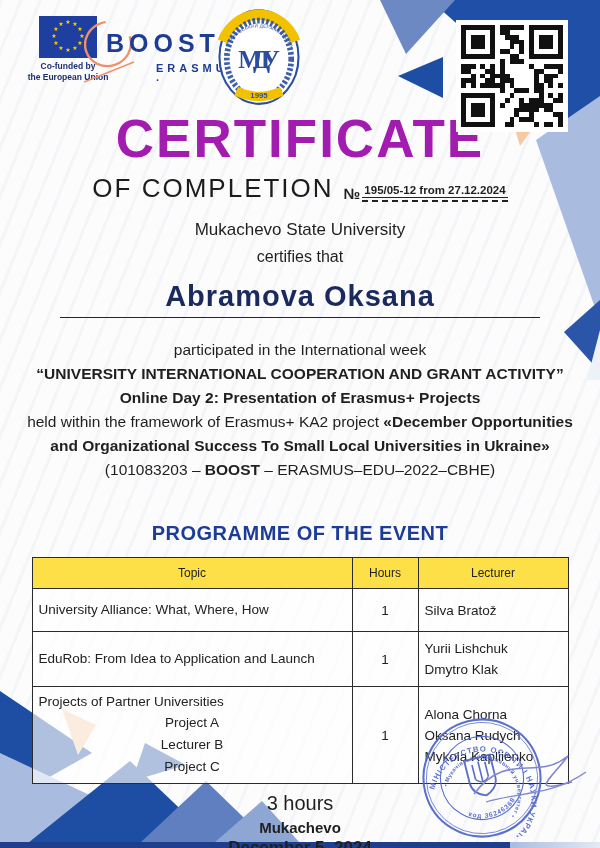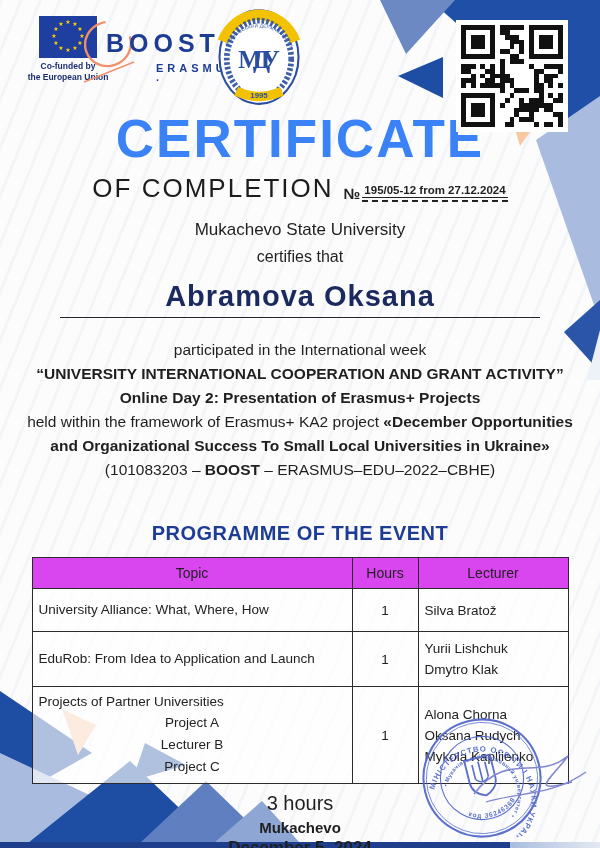--- a/index.html
+++ b/index.html
@@ -24,41 +24,41 @@
   .qr svg{width:100%;height:100%;}
 
   
   .decor-tr{right:0;top:0;width:240px;height:380px;z-index:1;}
   .decor-bl{left:0;bottom:5px;width:300px;height:170px;z-index:1;}
   .bottom-bar{left:0;bottom:0;width:600px;height:6px;z-index:2;
     background:linear-gradient(90deg,#1f3f8c 0%,#1f3f8c 85%,#a9bcdf 85%,#e4e9f3 100%);}
 
   
   .content{position:absolute;left:0;top:110px;width:600px;text-align:center;z-index:3;}
-  .cert-title{font-size:53px;font-weight:800;letter-spacing:2px;color:#3b82f6;line-height:58px;margin:0;}
+  .cert-title{font-size:53px;font-weight:800;letter-spacing:2px;color:#a21caf;line-height:58px;margin:0;}
   .ofc-row{display:flex;justify-content:center;align-items:flex-end;gap:10px;margin-top:6px;height:30px;}
   .ofc{font-size:26px;letter-spacing:2px;color:#1c1c1c;font-weight:400;}
   .num-block{display:flex;align-items:flex-end;gap:2px;padding-bottom:2px;}
   .num-sign{font-size:15px;font-weight:bold;}
   .num-wrap{border-bottom:2px dashed #222;padding-bottom:2px;}
   .num{font-size:11.5px;font-weight:600;border-bottom:1.2px solid #222;padding:0 2px 1px 2px;}
   .uni-line{font-size:17px;margin-top:16px;}
   .cert-that{font-size:16px;margin-top:8px;}
   .holder-name{font-size:29px;font-weight:600;letter-spacing:1px;color:#1b2a5e;margin-top:14px;}
   .name-rule{width:480px;height:0;border-bottom:1.5px solid #23262e;margin:4px auto 0 auto;}
   .line{font-size:15.5px;line-height:24px;margin-top:0;}
   .line.first{margin-top:20px;}
   .b{font-weight:bold;}
 
   
   .prog-heading{font-size:20px;font-weight:800;letter-spacing:.5px;color:#1d3c96;margin-top:40px;}
   table.prog{width:536px;margin:12px auto 0 auto;border-collapse:collapse;table-layout:fixed;
     font-size:13.5px;color:#222;background:rgba(255,255,255,.65);}
   table.prog th,table.prog td{border:1.6px solid #2b2b2b;padding:4px 6px;}
-  table.prog th{background:#d946ef;font-weight:400;font-size:14px;height:22px;}
+  table.prog th{background:#fde047;font-weight:400;font-size:12px;height:22px;}
   col.c-topic{width:320px;} col.c-hours{width:66px;} col.c-lect{width:150px;}
   td.topic{text-align:left;padding-left:12px;}
   td.hours{text-align:center;}
   td.lect{text-align:left;padding-left:18px;line-height:21px;}
   .topic-line{line-height:20px;}
   .topic-sub{text-align:center;line-height:22px;}
   tr.r1 td{height:34px;} tr.r2 td{height:46px;} tr.r3 td{height:88px;}
 
   
   .total{font-size:20px;margin-top:8px;}

